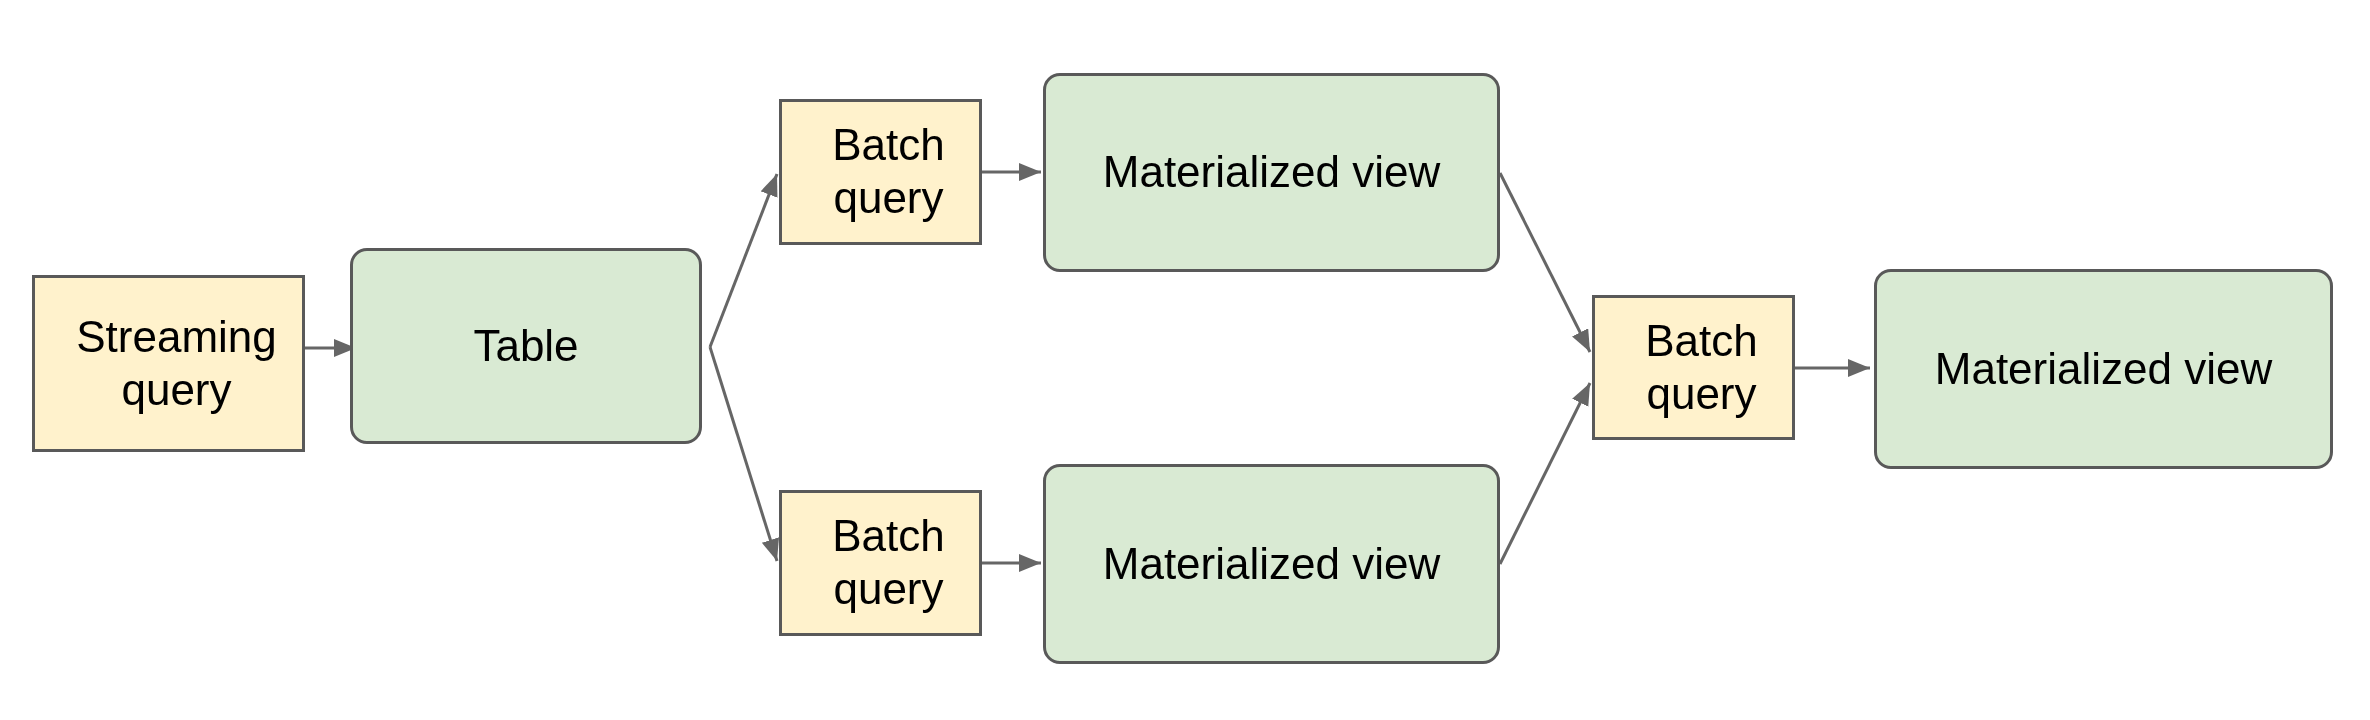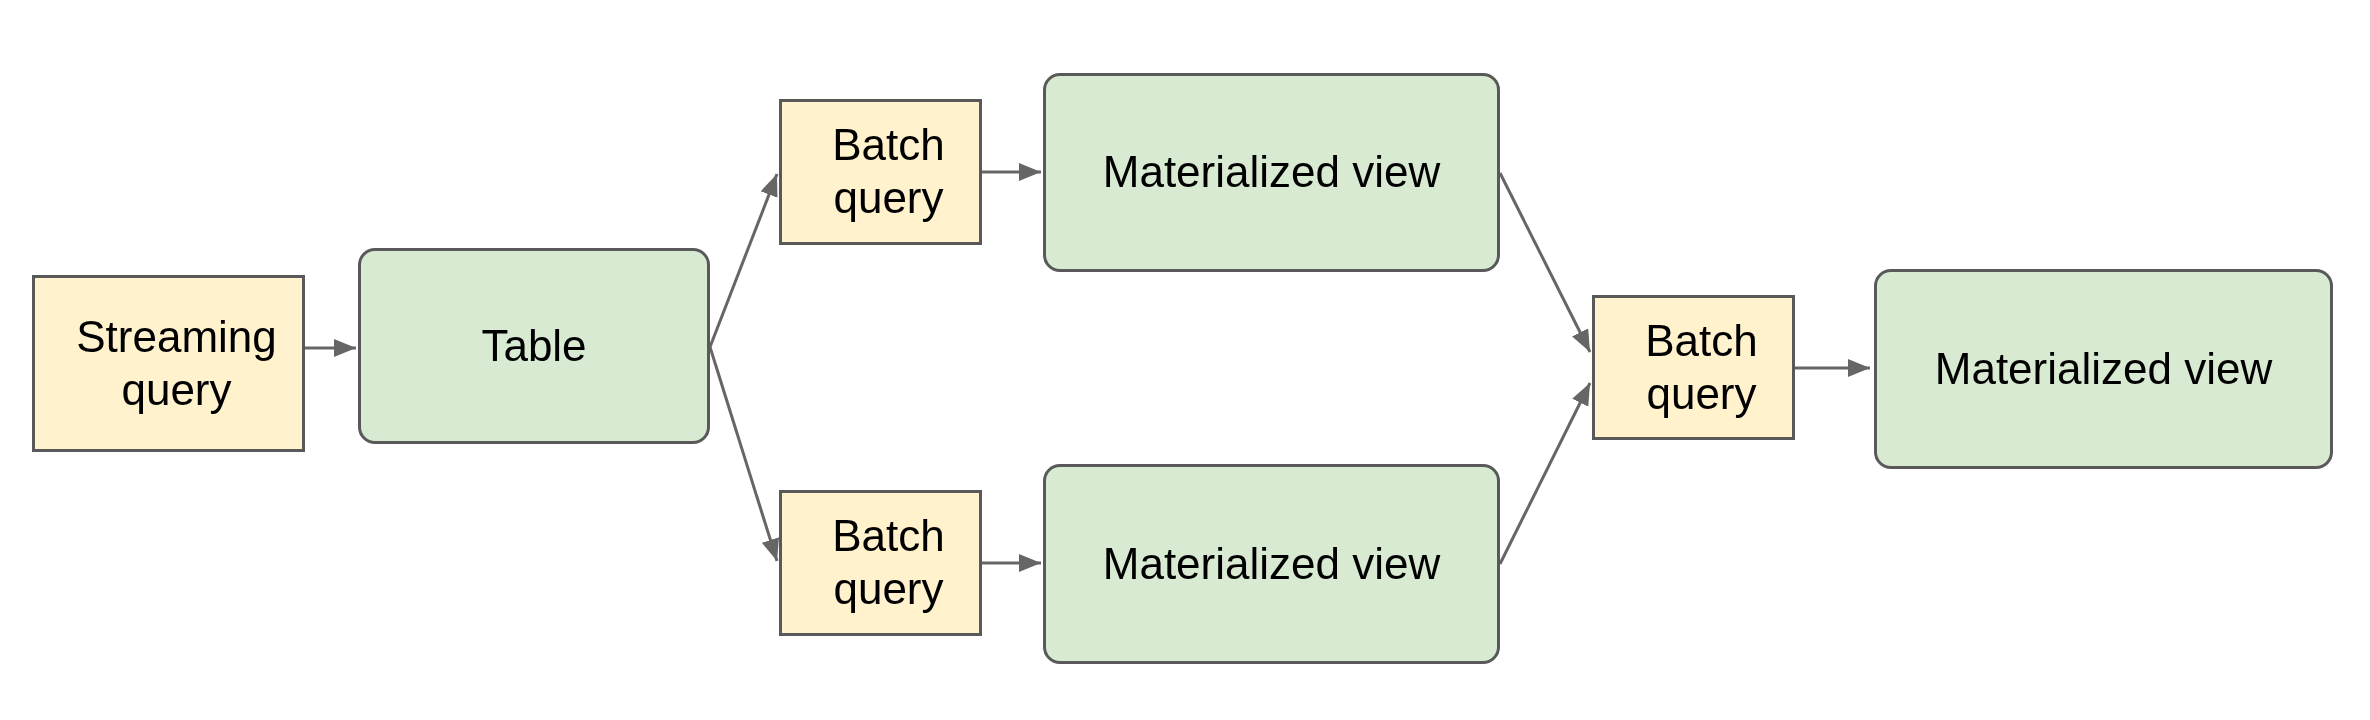--- a/index.html
+++ b/index.html
@@ -48,21 +48,21 @@
     border: 3px solid var(--node-border, #595959);
     padding-left: 24px;
   }
   .node.store {
     background: var(--store-fill, #d9ead3);
     border: 3px solid var(--node-border, #595959);
     border-radius: 17px;
   }
   
   #n-streaming     { left:   32px; top: 275px; width: 273px; height: 177px; }
-  #n-table         { left:  358px; top: 248px; width: 352px; height: 196px; }
+  #n-table         { left:  350px; top: 248px; width: 352px; height: 196px; }
   #n-batch-top     { left:  779px; top:  99px; width: 203px; height: 146px; }
   #n-mv-top        { left: 1043px; top:  73px; width: 457px; height: 199px; }
   #n-batch-bottom  { left:  779px; top: 490px; width: 203px; height: 146px; }
   #n-mv-bottom     { left: 1043px; top: 464px; width: 457px; height: 200px; }
   #n-batch-right   { left: 1592px; top: 295px; width: 203px; height: 145px; }
   #n-mv-right      { left: 1874px; top: 269px; width: 459px; height: 200px; }
 </style>
 </head>
 <body>
 

